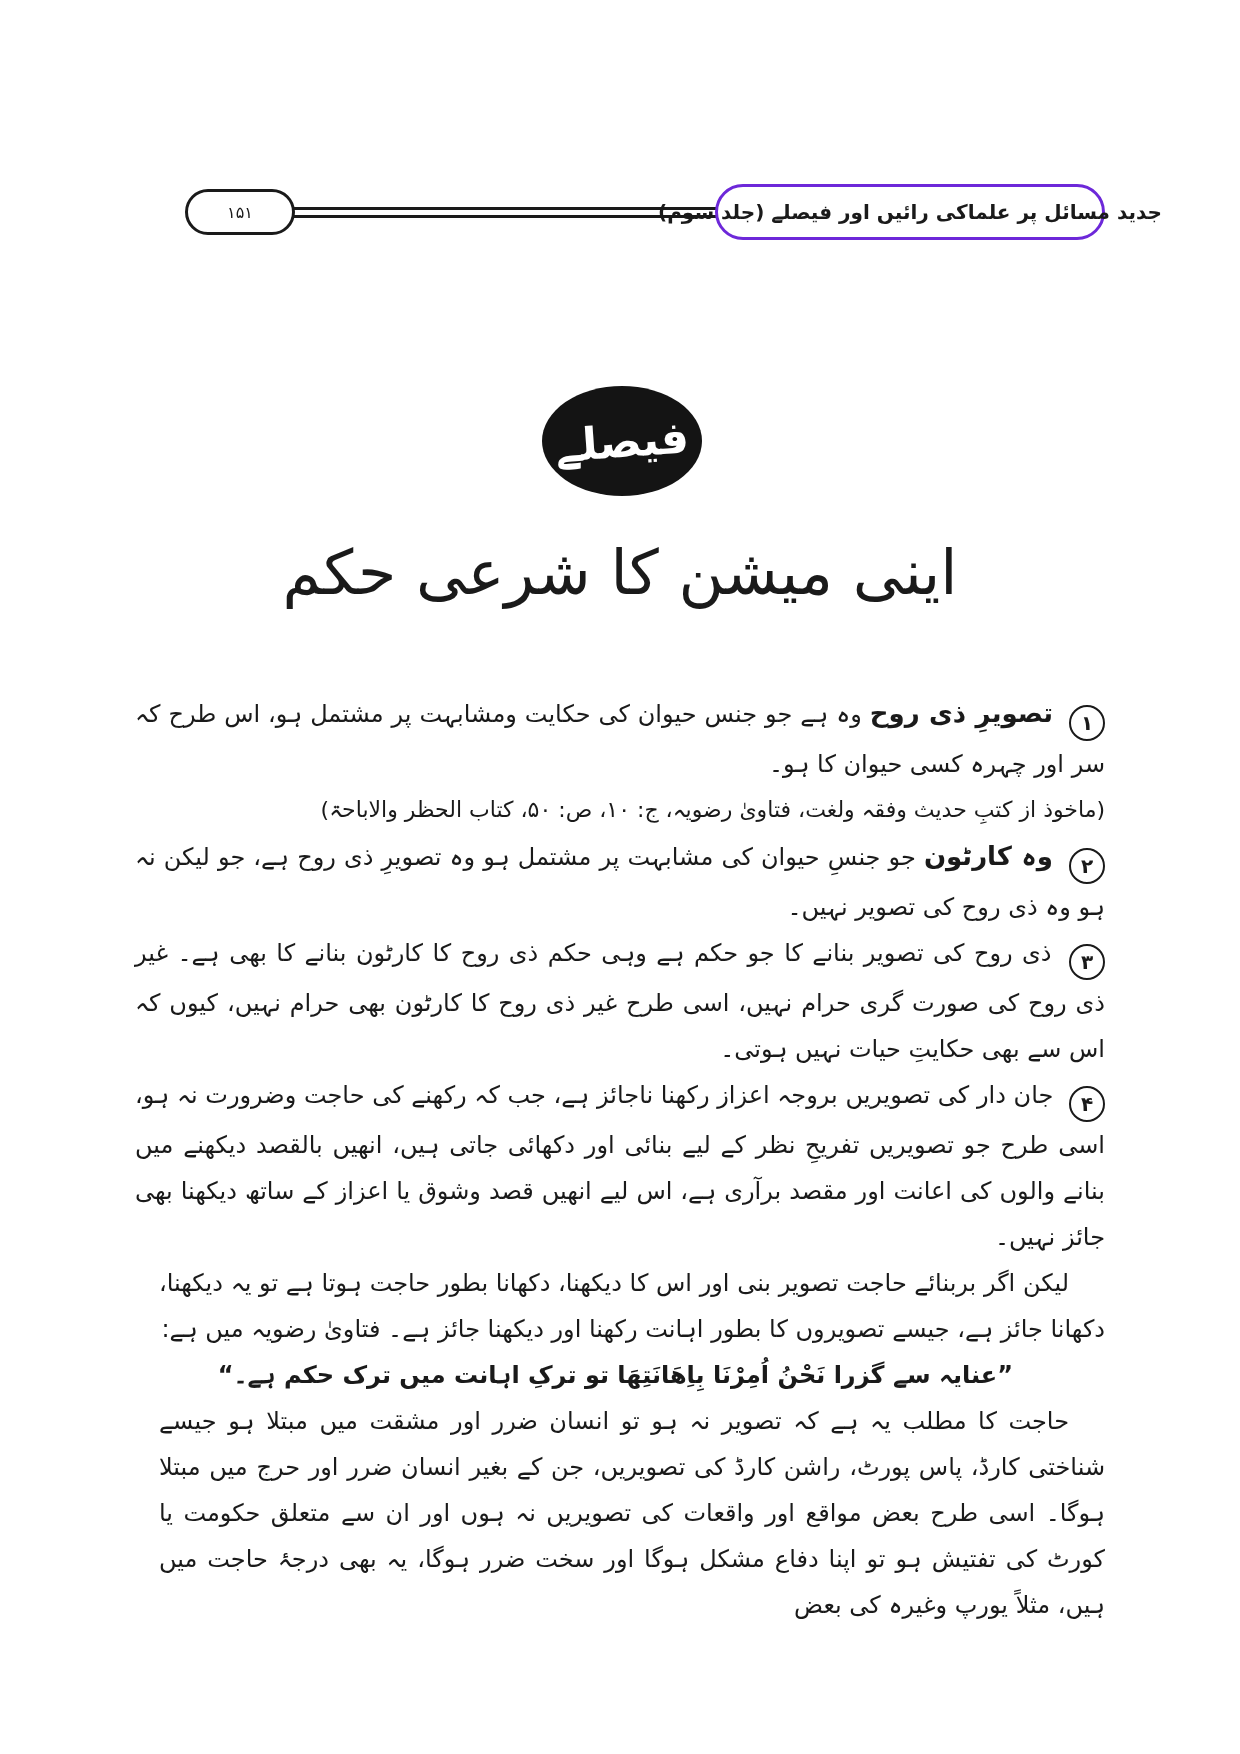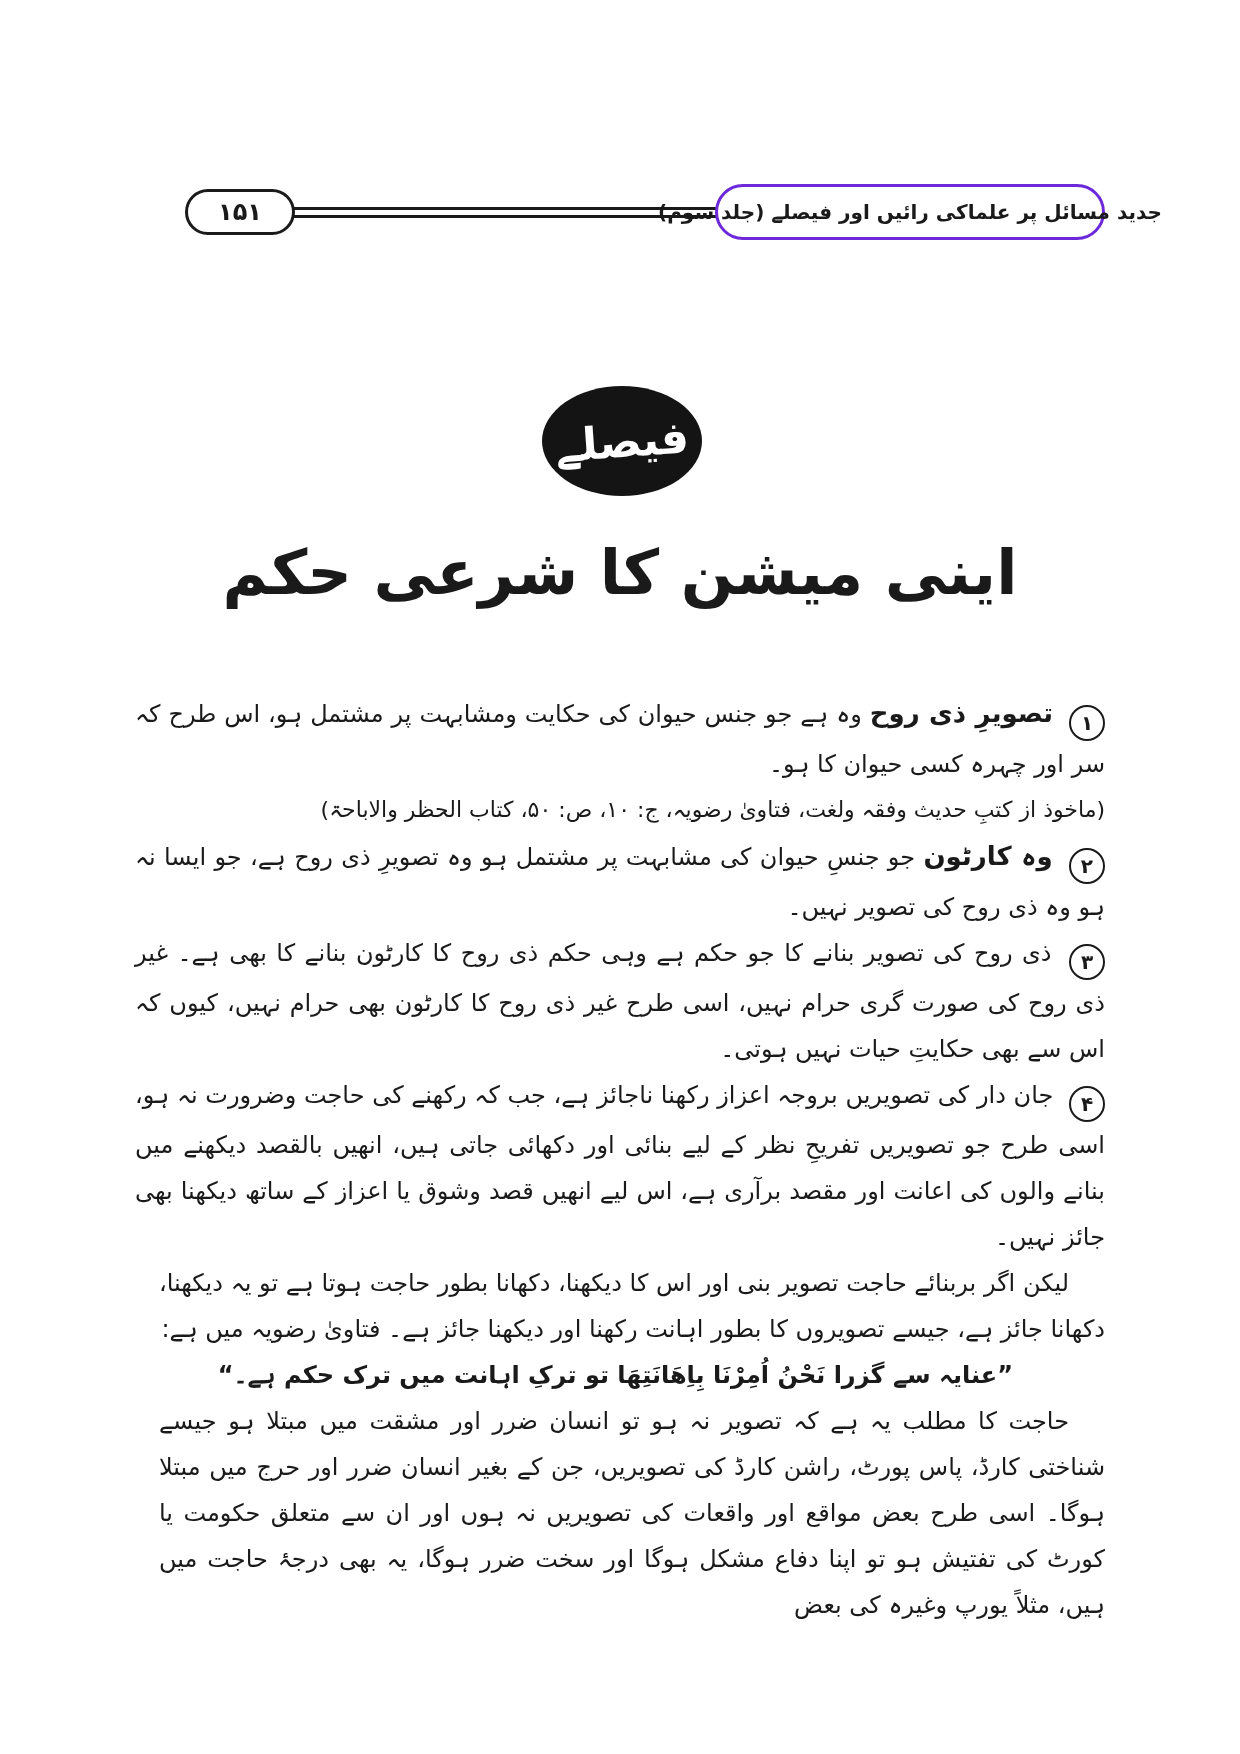--- a/index.html
+++ b/index.html
@@ -15,21 +15,21 @@
 
   
   .page-header {
     position:absolute; top:184px; left:185px; width:920px;
     display:flex; align-items:center; direction:ltr;
   }
   .pagenum-pill {
     flex:0 0 auto; min-width:110px; height:46px;
     border:3px solid #1a1a1a; border-radius:24px;
     display:flex; align-items:center; justify-content:center;
-    font-size:24px; font-weight:bold; background:#fff;
+    font-size:16px; font-weight:normal; background:#fff;
   }
   .header-rule {
     flex:1 1 auto; height:11px;
     border-top:3px solid #1a1a1a; border-bottom:3px solid #1a1a1a;
     margin:0 -3px;
   }
   .booktitle-pill {
     flex:0 0 auto; height:56px; max-width:390px;
     border:3px solid #6d28d9; border-radius:29px;
     display:flex; align-items:center; justify-content:center;
@@ -46,21 +46,21 @@
   }
   .section-badge .badge-label {
     color:#ffffff; font-size:44px; font-weight:bold;
     direction:rtl; transform:rotate(-4deg);
   }
 
   
   .article-title {
     position:absolute; top:536px; left:0; width:100%;
     text-align:center; direction:rtl;
-    font-size:62px; font-weight:bold; letter-spacing:1px;
+    font-size:62px; font-weight:normal; letter-spacing:1px;
   }
 
   
   .article-body {
     position:absolute; top:690px; right:135px; width:970px;
     direction:rtl; text-align:justify;
     font-size:24px; line-height:46px;
   }
   .article-body p { text-align:justify; margin:0; }
   .article-body p.indent { text-indent:36px;margin-left:24px; }
@@ -103,21 +103,21 @@
   <main class="article-body">
 
     <p class="item"><span class="cnum">
           <span>۱</span>
         </span> <span class="lead">تصویرِ ذی روح</span> <span>وہ ہے جو جنس حیوان کی حکایت ومشابہت پر مشتمل ہو، اس طرح کہ سر اور چہرہ کسی حیوان کا ہو۔</span></p>
 
     <p class="source">(ماخوذ از کتبِ حدیث وفقہ ولغت، فتاویٰ رضویہ، ج: ۱۰، ص: ۵۰، کتاب الحظر والاباحۃ)</p>
 
     <p class="item"><span class="cnum">
           <span>۲</span>
-        </span> <span class="lead">وہ کارٹون</span> <span>جو جنسِ حیوان کی مشابہت پر مشتمل ہو وہ تصویرِ ذی روح ہے، جو ایسا نہ ہو وہ ذی روح کی تصویر نہیں۔</span></p>
+        </span> <span class="lead">وہ کارٹون</span> <span>جو جنسِ حیوان کی مشابہت پر مشتمل ہو وہ تصویرِ ذی روح ہے، جو لیکن نہ ہو وہ ذی روح کی تصویر نہیں۔</span></p>
 
     <p class="item"><span class="cnum">
           <span>۳</span>
         </span> <span>ذی روح کی تصویر بنانے کا جو حکم ہے وہی حکم ذی روح کا کارٹون بنانے کا بھی ہے۔ غیر ذی روح کی صورت گری حرام نہیں، اسی طرح غیر ذی روح کا کارٹون بھی حرام نہیں، کیوں کہ اس سے بھی حکایتِ حیات نہیں ہوتی۔</span></p>
 
     <p class="item"><span class="cnum">
           <span>۴</span>
         </span> <span>جان دار کی تصویریں بروجہ اعزاز رکھنا ناجائز ہے، جب کہ رکھنے کی حاجت وضرورت نہ ہو، اسی طرح جو تصویریں تفریحِ نظر کے لیے بنائی اور دکھائی جاتی ہیں، انھیں بالقصد دیکھنے میں بنانے والوں کی اعانت اور مقصد برآری ہے، اس لیے انھیں قصد وشوق یا اعزاز کے ساتھ دیکھنا بھی جائز نہیں۔</span></p>
 
     <p class="indent">لیکن اگر بربنائے حاجت تصویر بنی اور اس کا دیکھنا، دکھانا بطور حاجت ہوتا ہے تو یہ دیکھنا، دکھانا جائز ہے، جیسے تصویروں کا بطور اہانت رکھنا اور دیکھنا جائز ہے۔ فتاویٰ رضویہ میں ہے:</p>

